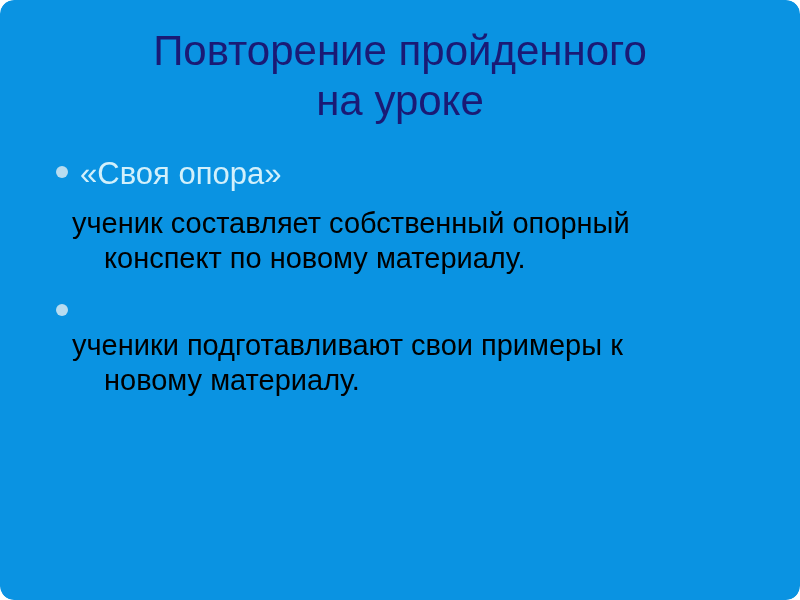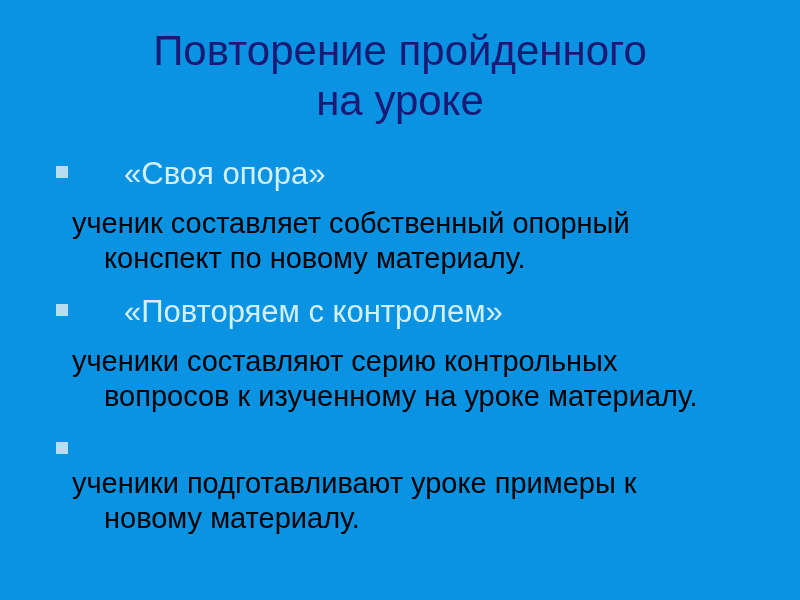--- a/index.html
+++ b/index.html
@@ -2,21 +2,21 @@
 <html style="--background: #0a93e2; --title: #1a1a75; --heading: #d2f0fb; --bullet: #b8dcf0; --body: #000000;"><head>
 <meta charset="utf-8">
 <style>
   :root {
     --background: #0a93e2;
     --title: #1a1a75;
     --heading: #d2f0fb;
     --bullet: #b8dcf0;
     --body: #000000;
   }
-  * { margin: 0; padding: 0; box-sizing: border-box; }
+  * { margin: 0; padding: 0; box-sizing: border-box; border-radius: 14px; }
   html, body { width: 800px; height: 600px; }
   body {
     font-family: "Liberation Sans", sans-serif;
     overflow: hidden;
   }
   .slide {
     width: 800px;
     height: 600px;
     background: var(--background);
     overflow: hidden;
@@ -33,21 +33,20 @@
   .content {
     margin-top: 0;
   }
   .section-heading {
     display: flex;
     align-items: flex-start;
     margin-left: 56px;
     color: var(--heading);
     font-size: 31px;
     line-height: 36px;
-    gap: 44px;
   }
   .sec-1 .section-heading { margin-top: 30px; }
   .sec-2 .section-heading { margin-top: 18px; }
   .sec-3 .section-heading { margin-top: 18px; }
   .bullet-square {
     flex: 0 0 auto;
     width: 12px;
     height: 12px;
     margin-top: 10px;
     margin-right: 12px;
@@ -78,31 +77,23 @@
 
     <div class="section sec-1">
       <div class="section-heading">
         <span class="bullet-square"></span>
         <span>«Своя опора»</span>
       </div>
       <p class="section-body">ученик составляет собственный опорный
 конспект по новому материалу.</p>
     </div>
 
-    <div class="section sec-2">
-      <div class="section-heading">
-        <span class="bullet-square"></span>
-        <span>«Повторяем с контролем»</span>
-      </div>
-      <p class="section-body">ученики составляют серию контрольных
-вопросов к изученному на уроке материалу.</p>
-    </div>
 
     <div class="section sec-3">
       <div class="section-heading">
         <span class="bullet-square"></span>
       </div>
-      <p class="section-body">ученики подготавливают уроке примеры к
+      <p class="section-body">ученики подготавливают свои примеры к
 новому материалу.</p>
     </div>
 
   </div>
 </div>
 
 </body></html>

